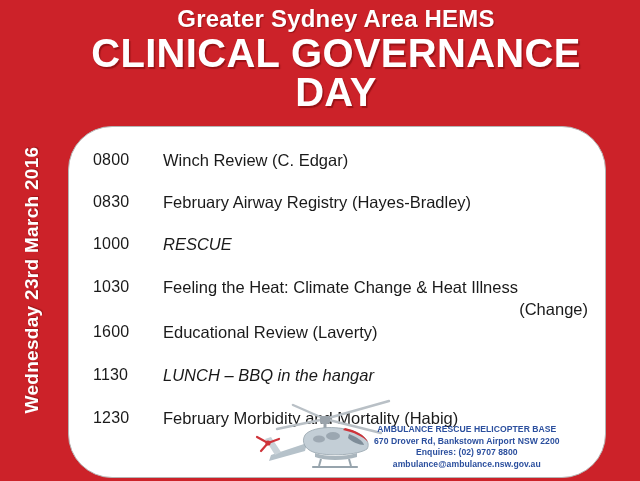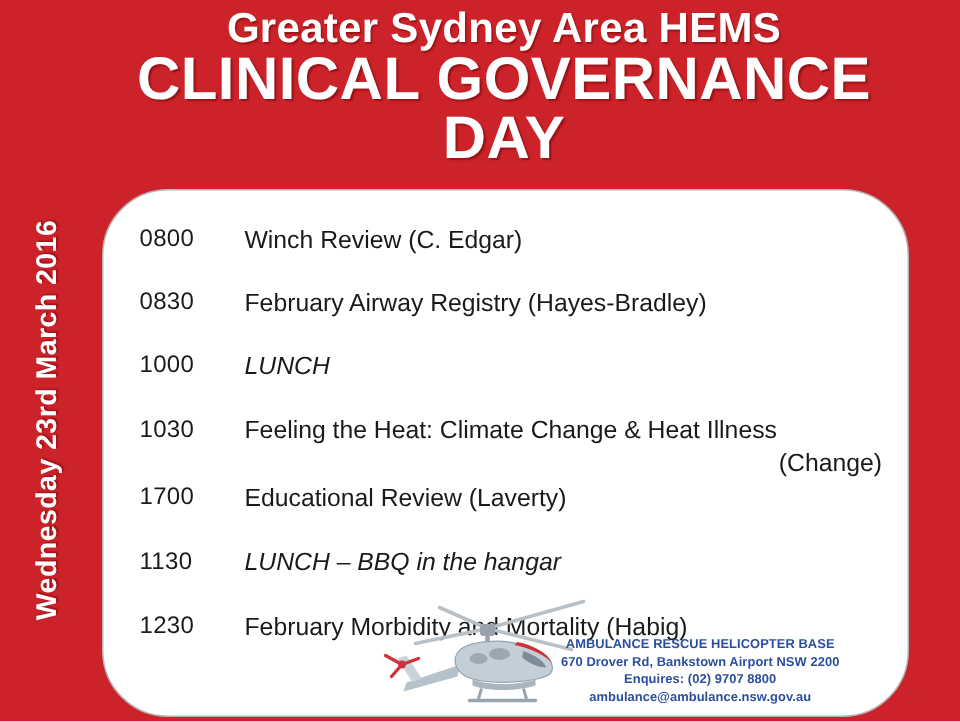--- a/index.html
+++ b/index.html
@@ -19,21 +19,21 @@
   
   .header {
     position: absolute;
     left: 62px;
     top: 4px;
     width: 548px;
     text-align: center;
     color: #ffffff;
   }
   .header-line1 {
-    font-size: 28px;
+    font-size: 24px;
     font-weight: bold;
     letter-spacing: 0.2px;
     line-height: 30px;
     text-shadow: 1px 1px 1px rgba(90,0,0,0.45);
   }
   .header-line2 {
     font-size: 40px;
     font-weight: bold;
     letter-spacing: 0.3px;
     line-height: 39px;
@@ -177,31 +177,31 @@
         <span class="row-desc">Winch Review  (C. Edgar)</span>
       </div>
 
       <div class="row r1">
         <span class="row-time">0830</span>
         <span class="row-desc">February Airway Registry (Hayes-Bradley)</span>
       </div>
 
       <div class="row r2">
         <span class="row-time">1000</span>
-        <span class="row-desc italic">LUNCH</span>
+        <span class="row-desc italic">RESCUE</span>
       </div>
 
       <div class="row r3">
         <span class="row-time">1030</span>
         <span class="row-desc">Feeling the Heat: Climate Change &amp; Heat Illness</span>
         <span class="row-subdesc">(Change)</span>
       </div>
 
       <div class="row r4">
-        <span class="row-time">1700</span>
+        <span class="row-time">1600</span>
         <span class="row-desc">Educational Review  (Laverty)</span>
       </div>
 
       <div class="row r5">
         <span class="row-time">1130</span>
         <span class="row-desc italic">LUNCH – BBQ in the hangar</span>
       </div>
 
       <div class="row r6">
         <span class="row-time">1230</span>

